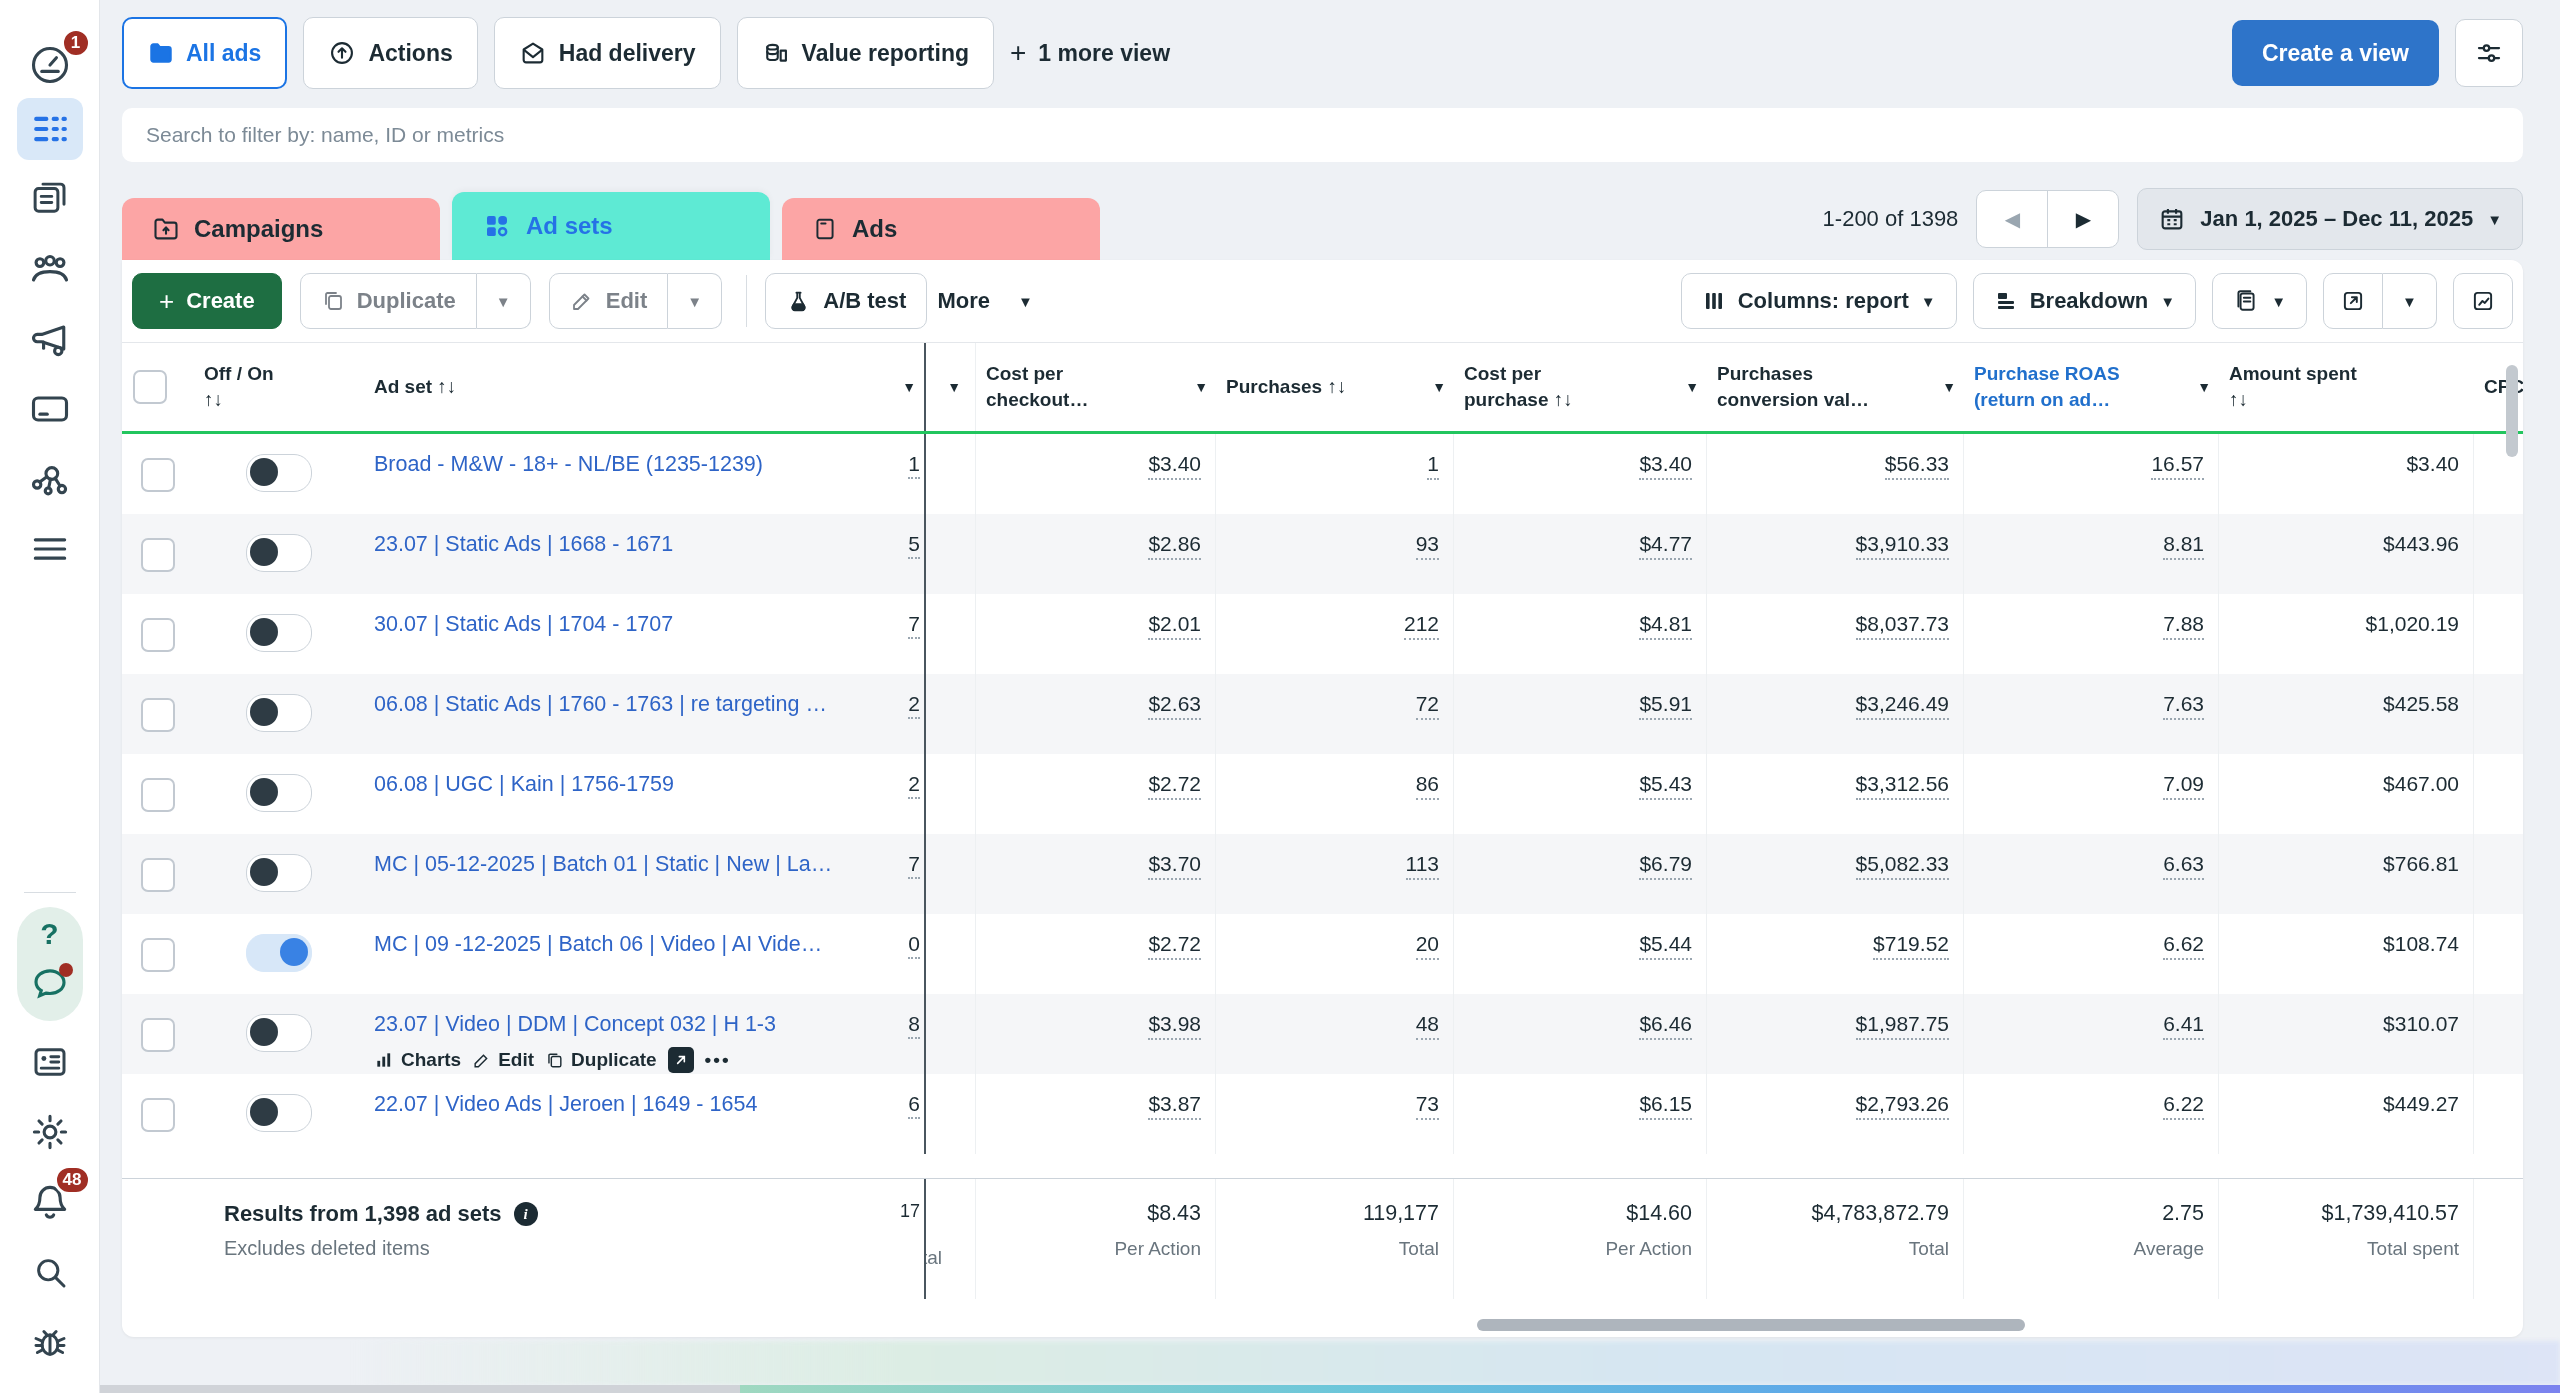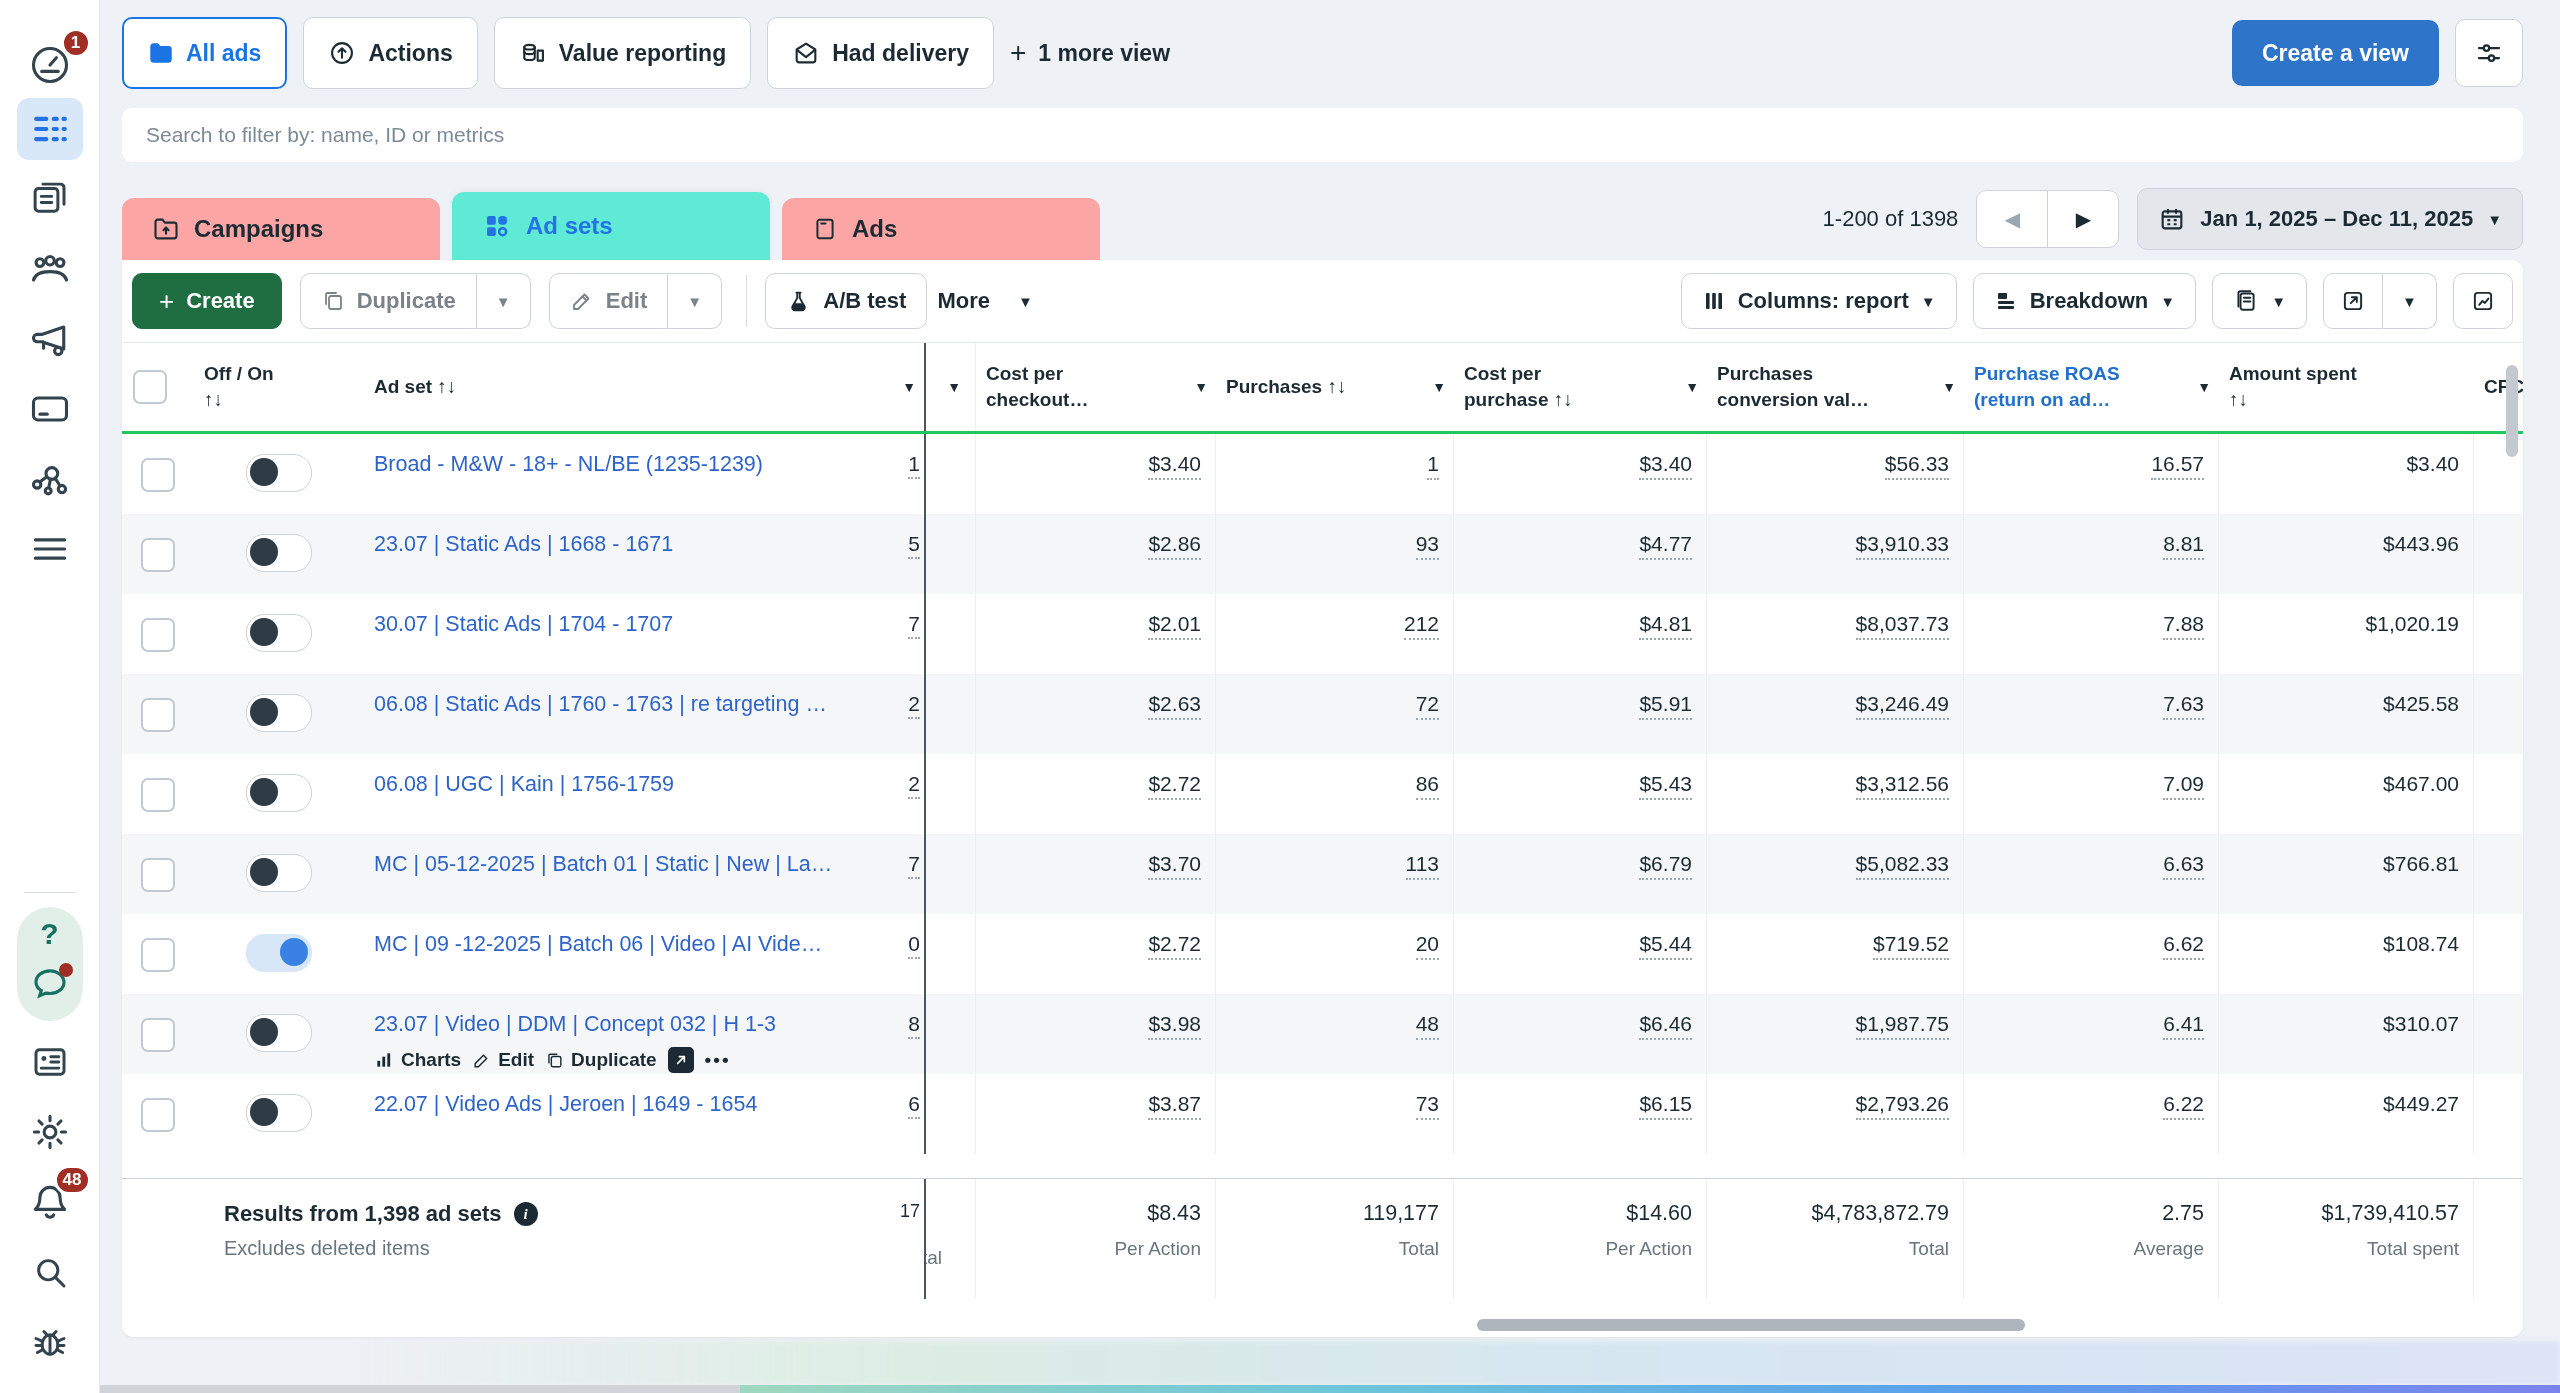--- a/index.html
+++ b/index.html
@@ -289,33 +289,33 @@
       </div>
       <div class="vtab">
         <svg width="28" height="28" viewBox="0 0 24 24">
           <circle cx="12" cy="12" r="8.5"></circle>
             <path d="M12 16V8.5M9 11l3-3 3 3"></path>
         </svg>
         <span>Actions</span>
       </div>
       <div class="vtab">
         <svg width="28" height="28" viewBox="0 0 24 24">
+          <path d="M4 9l8-5 8 5v9a2 2 0 01-2 2H6a2 2 0 01-2-2V9z"></path>
+            <path d="M4.5 9.5l7.5 6 7.5-6"></path>
+        </svg>
+        <span>Had delivery</span>
+      </div>
+      <div class="vtab">
+        <svg width="28" height="28" viewBox="0 0 24 24">
           <ellipse cx="9" cy="7" rx="4.5" ry="2"></ellipse>
             <path d="M4.5 7v9c0 1.1 2 2 4.5 2s4.5-.9 4.5-2V7"></path>
           <path d="M4.5 11c0 1.1 2 2 4.5 2s4.5-.9 4.5-2"></path>
             <path d="M16 10h4.5v8.5H16z"></path>
         </svg>
         <span>Value reporting</span>
-      </div>
-      <div class="vtab">
-        <svg width="28" height="28" viewBox="0 0 24 24">
-          <path d="M4 9l8-5 8 5v9a2 2 0 01-2 2H6a2 2 0 01-2-2V9z"></path>
-            <path d="M4.5 9.5l7.5 6 7.5-6"></path>
-        </svg>
-        <span>Had delivery</span>
       </div>
       <div class="more-view">
         <span class="plus-glyph">+</span>
         <span>1 more view</span>
       </div>
       <div class="flex-grow"></div>
       <div class="create-view-btn">Create a view</div>
       <div class="sliders-btn">
         <svg width="30" height="30" viewBox="0 0 24 24">
           <path d="M4 8h4M12 8h8M4 16h8M16 16h4"></path>

